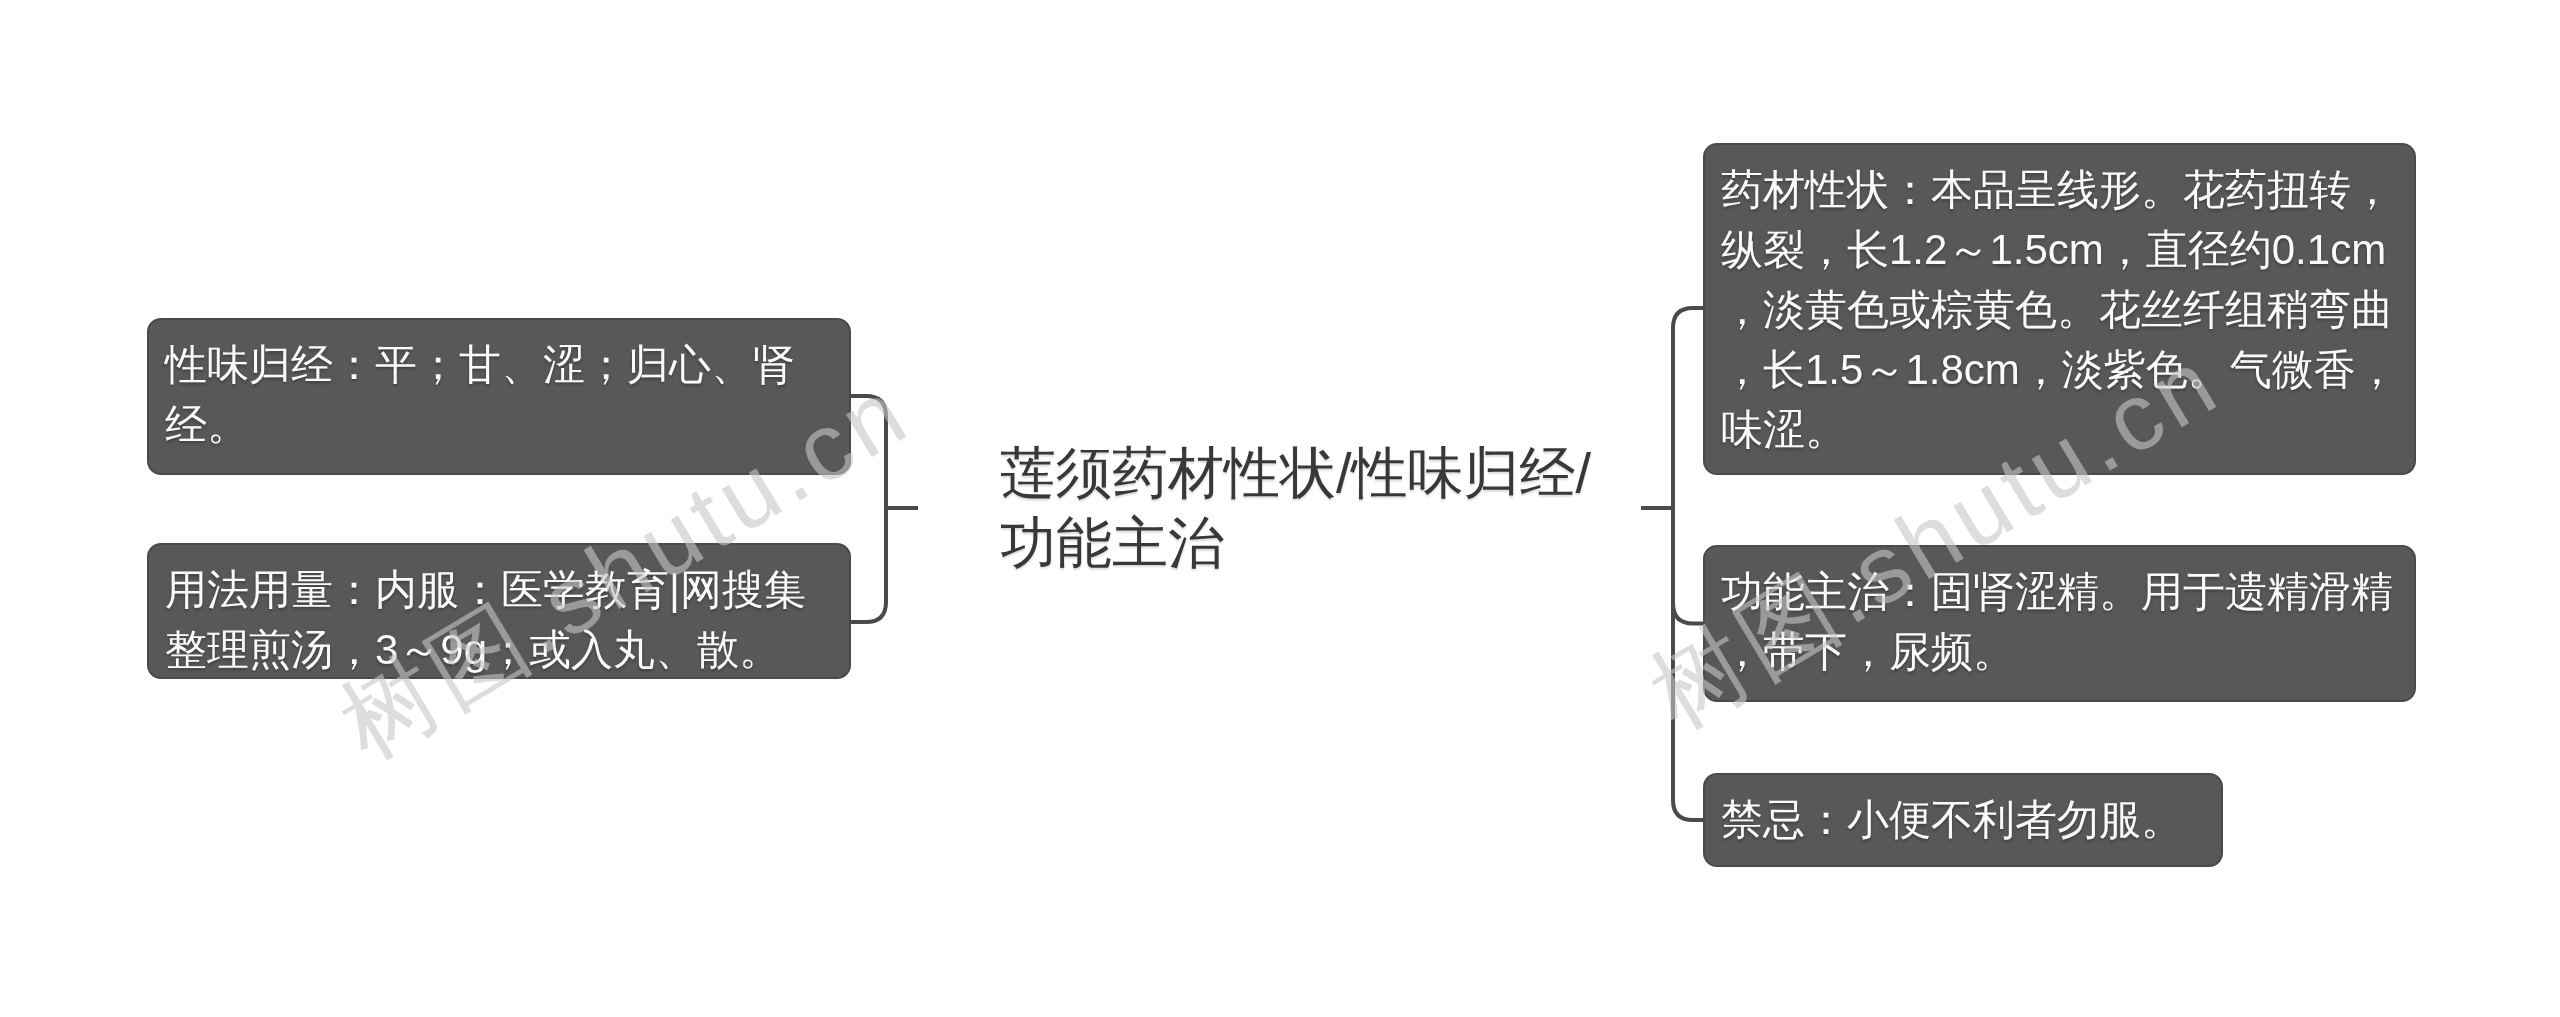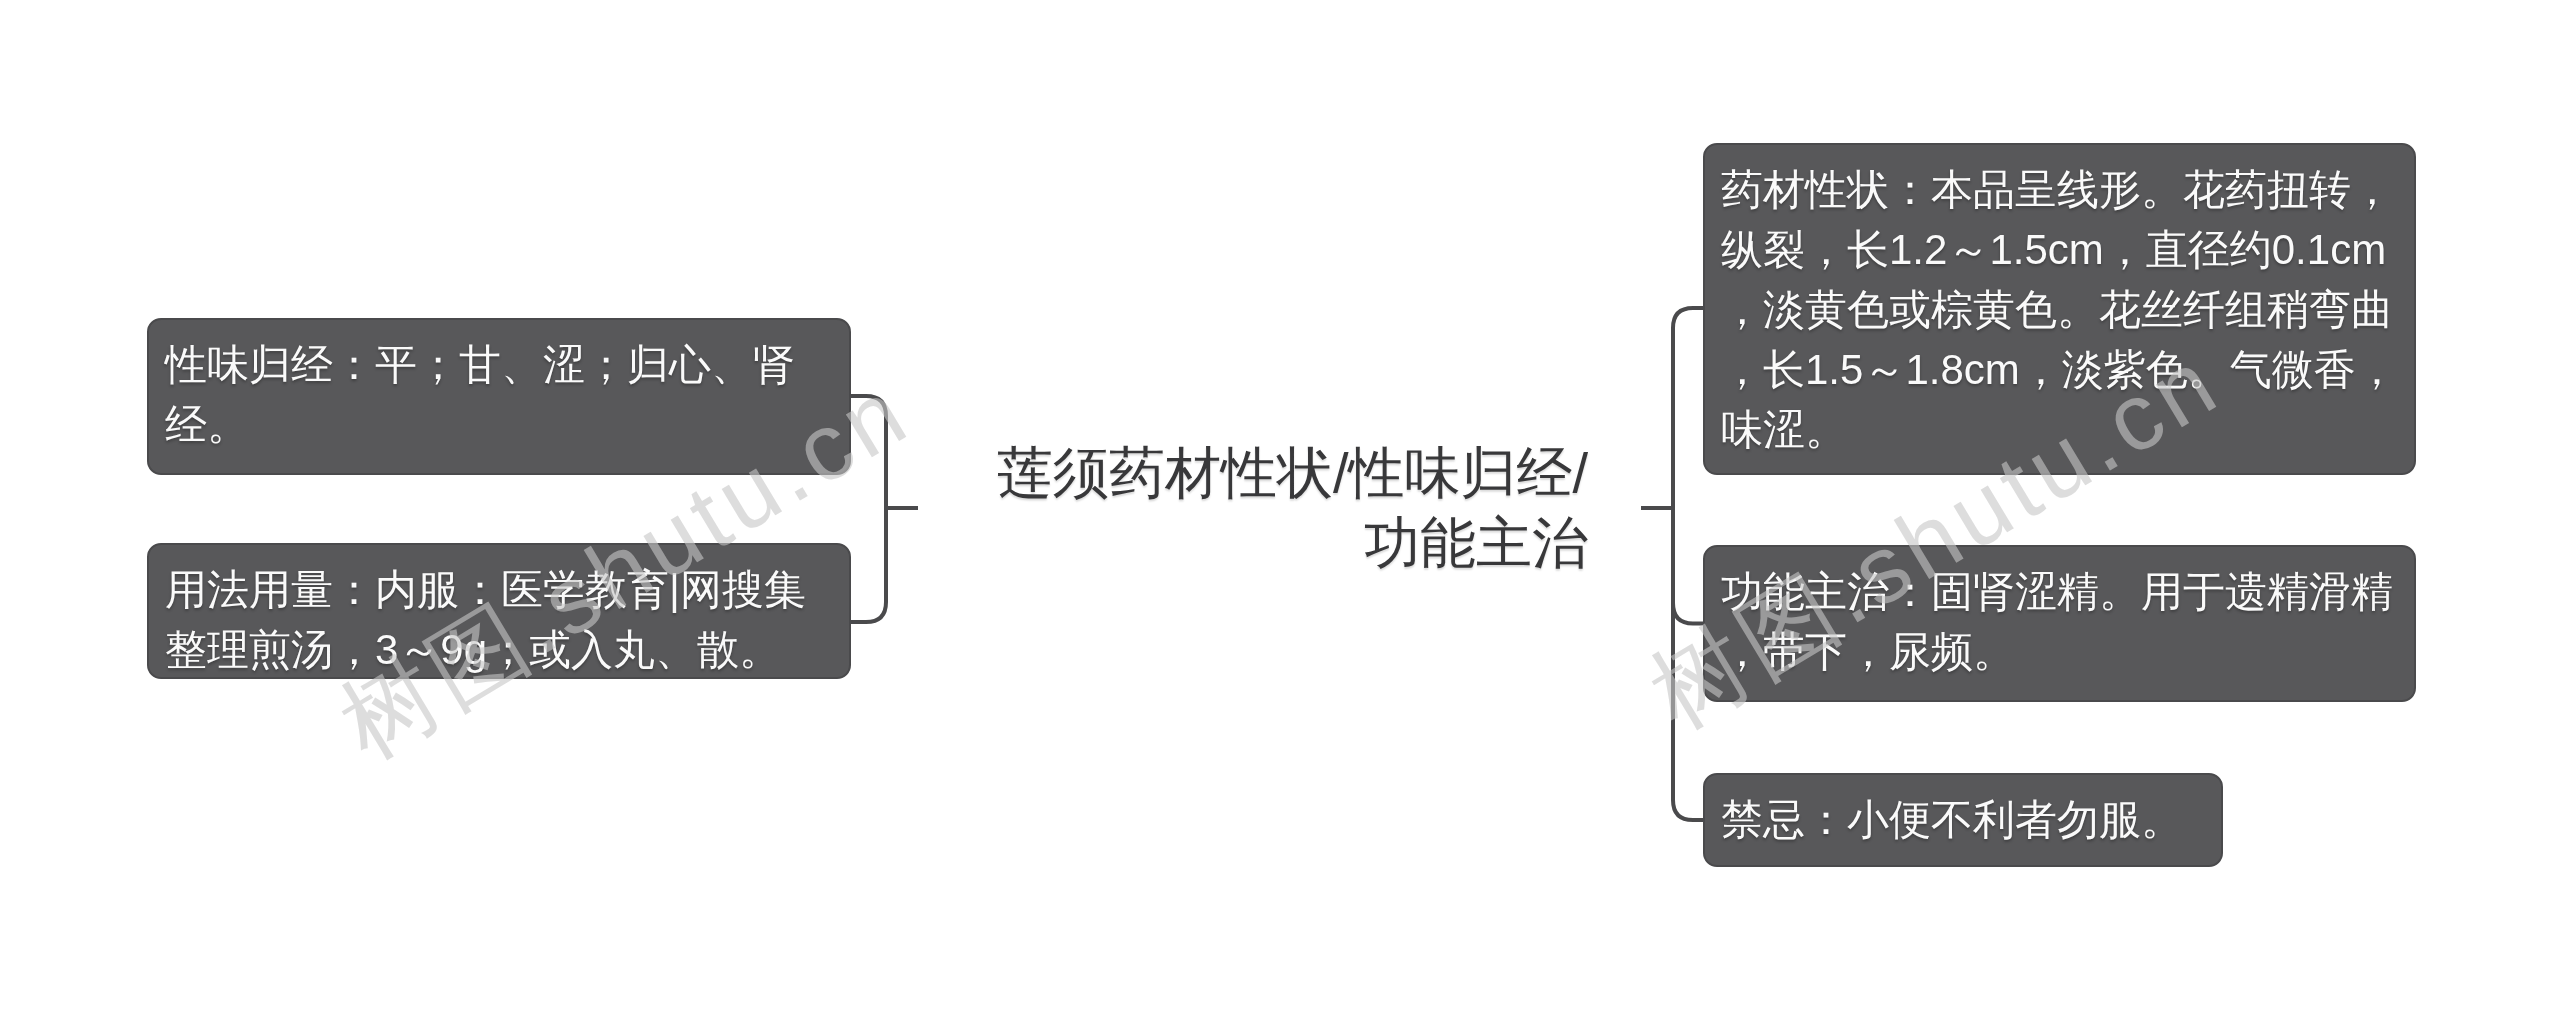--- a/index.html
+++ b/index.html
@@ -38,24 +38,24 @@
     z-index: 2;
     text-shadow: 0 2px 3px rgba(0,0,0,0.30);
   }
   .n-l1 { left: 147px;  top: 318px; width: 704px; height: 157px; }
   .n-l2 { left: 147px;  top: 543px; width: 704px; height: 136px; }
   .n-r1 { left: 1703px; top: 143px; width: 713px; height: 332px; }
   .n-r2 { left: 1703px; top: 545px; width: 713px; height: 157px; }
   .n-r3 { left: 1703px; top: 773px; width: 520px; height: 94px;  }
   .root-title {
     position: absolute;
-    left: 948px;
+    left: 1000px;
     top: 438px;
     width: 640px;
-    text-align: right;
+    text-align: left;
     color: #38383A;
     font-size: 56px;
     line-height: 70px;
     word-break: break-all;
     line-break: anywhere;
     z-index: 2;
     text-shadow: 0 2px 2px rgba(0,0,0,0.15);
   }
   .watermark {
     position: absolute;

